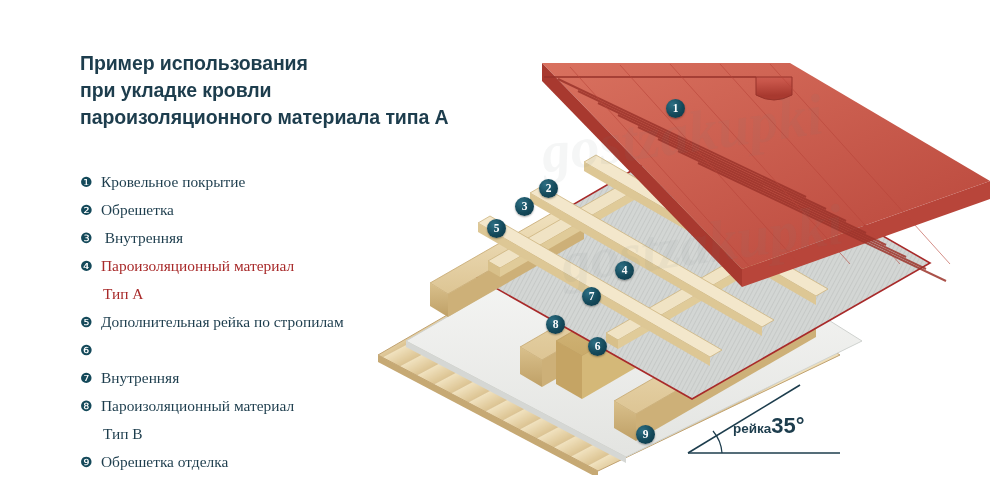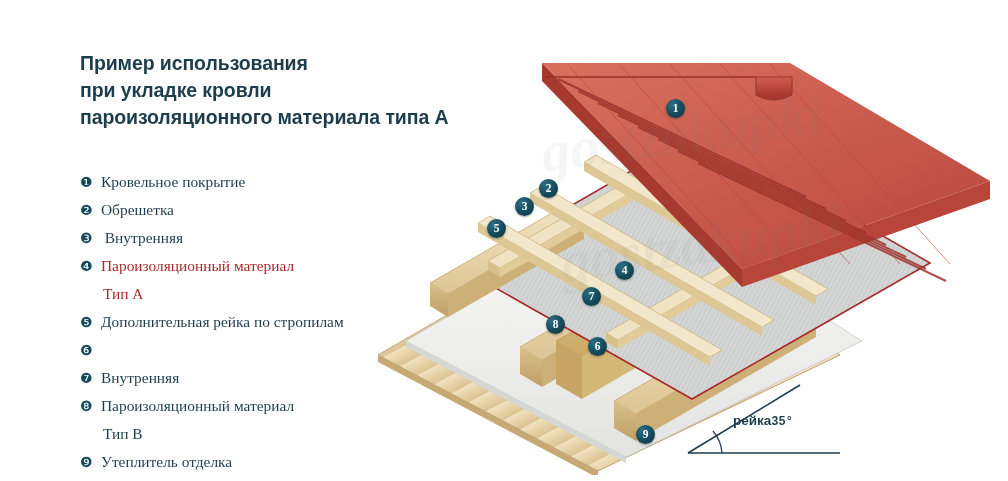--- a/index.html
+++ b/index.html
@@ -53,21 +53,21 @@
   .m3{left:515px;top:197px;}
   .m4{left:615px;top:261px;}
   .m5{left:487px;top:219px;}
   .m6{left:588px;top:337px;}
   .m7{left:582px;top:287px;}
   .m8{left:546px;top:315px;}
   .m9{left:636px;top:425px;}
 
   .angle-text{position:absolute;left:733px;top:413px;
     font-size:13.5px;font-weight:bold;color:#1d3d4d;white-space:nowrap;}
-  .angle-text .deg{font-size:12px;font-family:Liberation Mono, monospace;}
+  .angle-text .deg{font-size:22px;}
 
   .watermark{position:absolute;left:0;top:0;width:1008px;height:481px;
     pointer-events:none;overflow:hidden;}
   .watermark span{position:absolute;font-size:58px;font-weight:bold;
     color:rgba(120,130,130,0.07);white-space:nowrap;
     font-family:"Liberation Serif","DejaVu Serif",serif;font-style:italic;}
 </style>
 </head>
 <body>
 
@@ -114,21 +114,21 @@
     <div class="li">
       <span class="bullet">❽</span>
       <span class="txt">Пароизоляционный материал</span>
     </div>
     <div class="li sub">
       <span class="bullet"></span>
       <span class="txt">Тип В</span>
     </div>
     <div class="li">
       <span class="bullet">❾</span>
-      <span class="txt">Утеплитель отделка</span>
+      <span class="txt">Обрешетка отделка</span>
     </div>
   </div>
 
   <div id="diagram">
     <svg viewBox="0 0 638 420" xmlns="http://www.w3.org/2000/svg">
       <defs>
         <linearGradient id="gTile" x1="0" y1="0" x2="0.35" y2="1">
           <stop offset="0%" stop-color="#d2685c"></stop>
           <stop offset="45%" stop-color="#c8564a"></stop>
           <stop offset="100%" stop-color="#a8392f"></stop>

